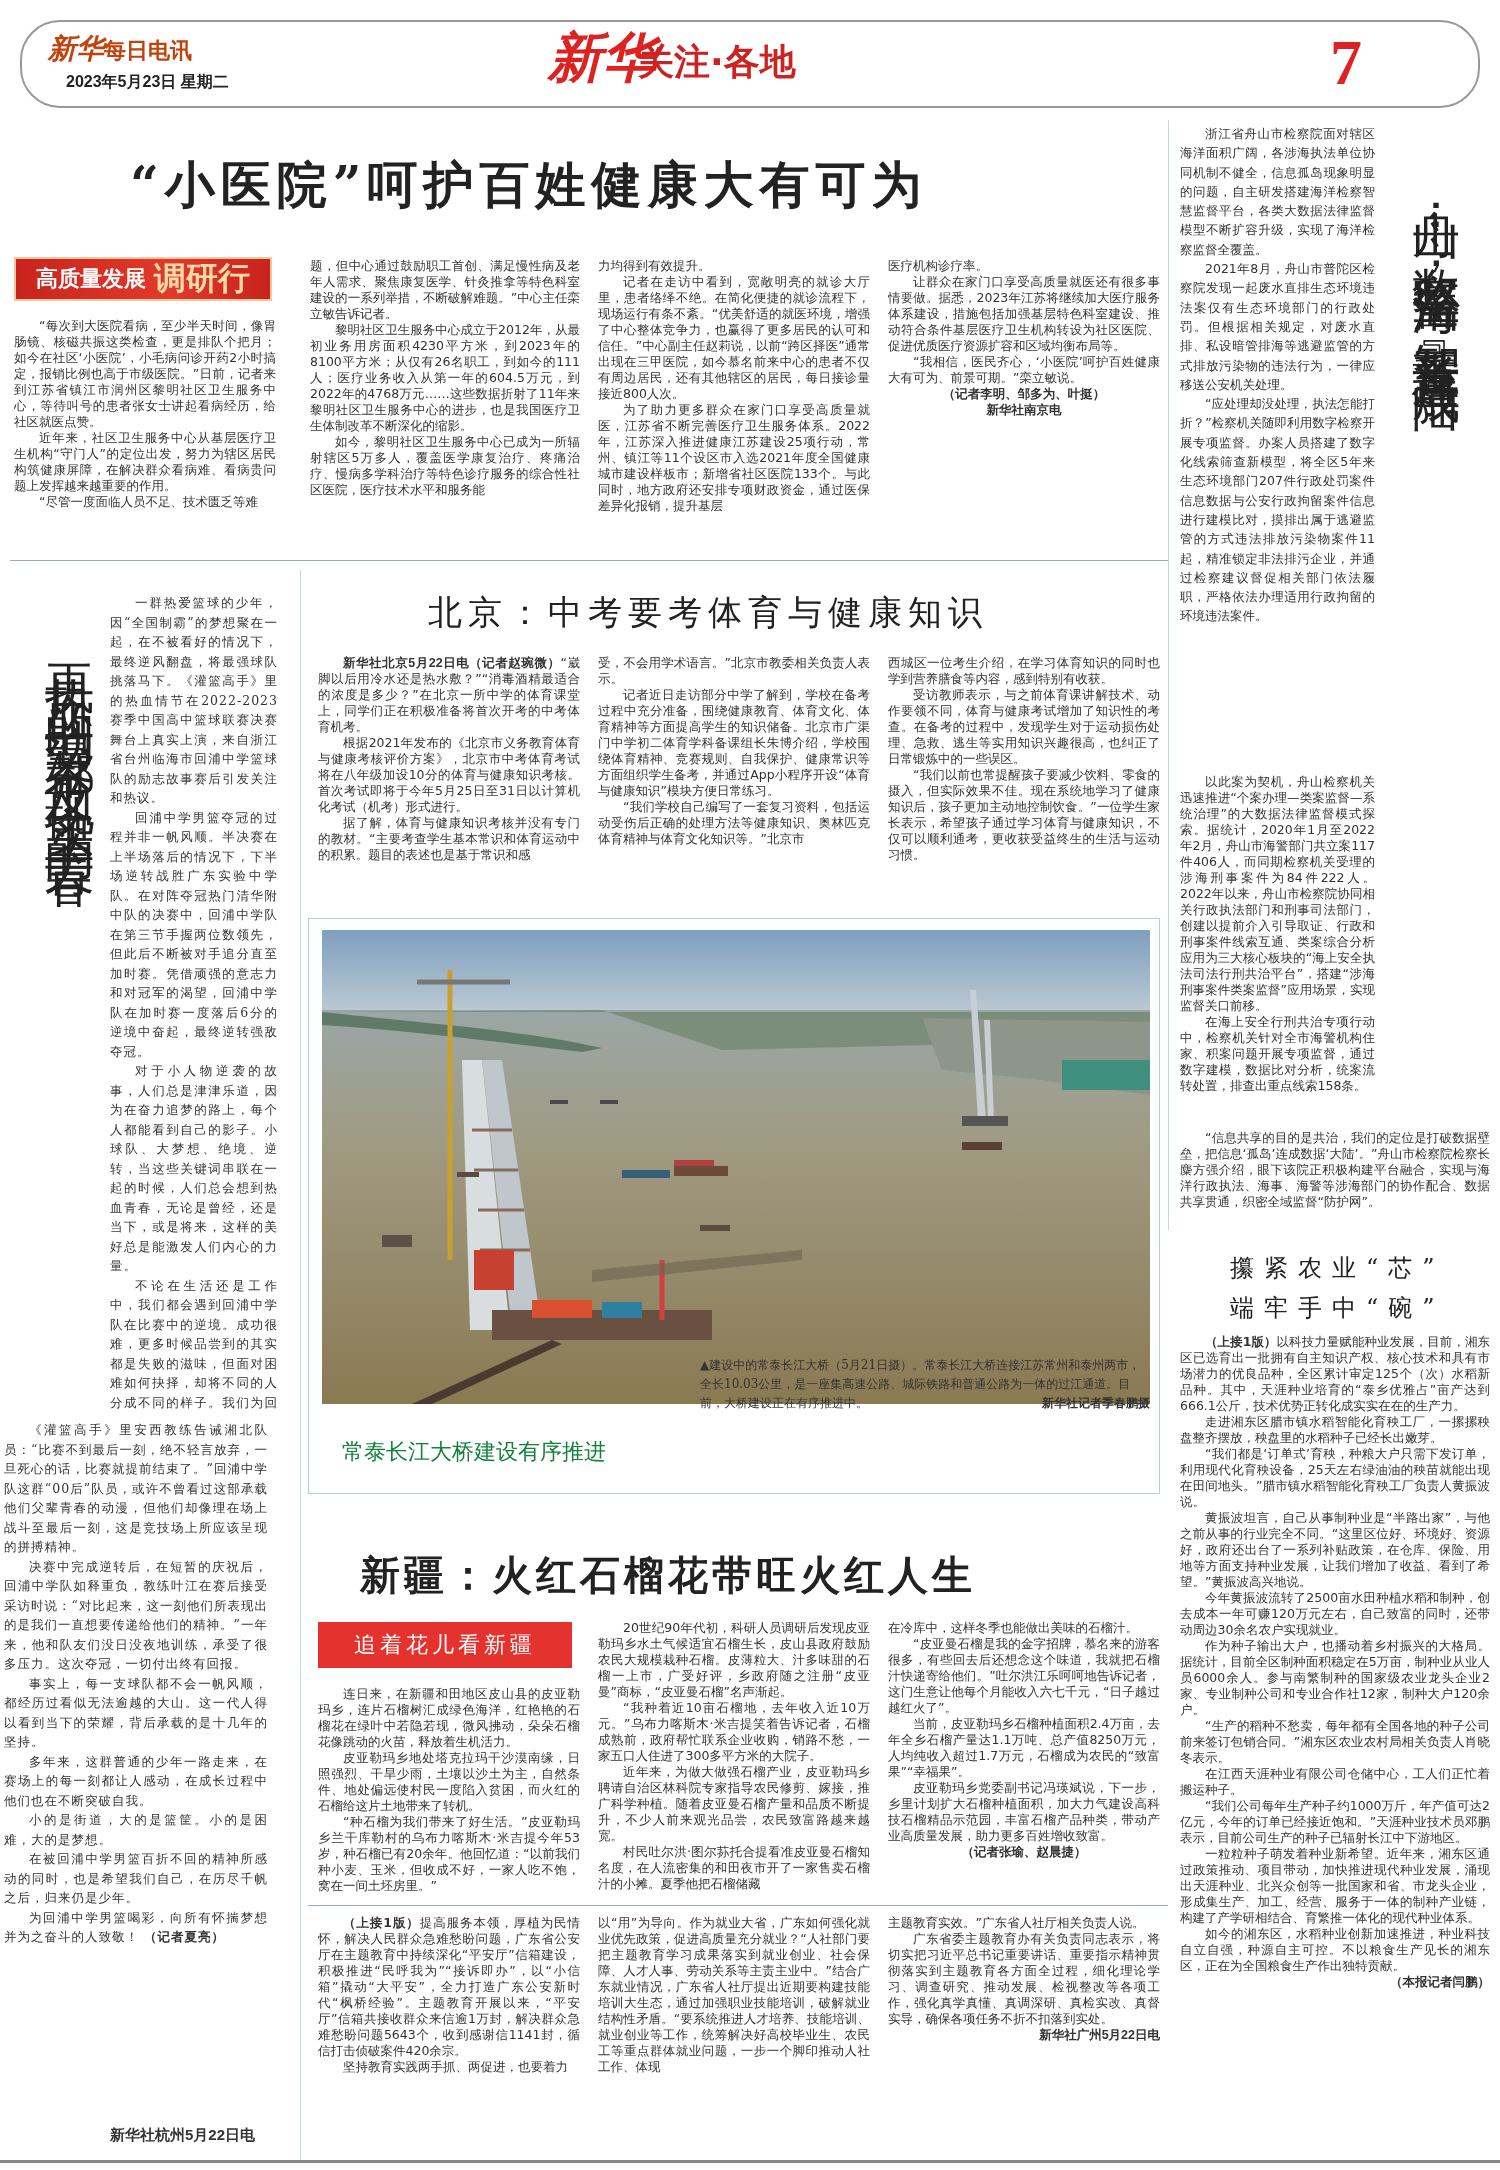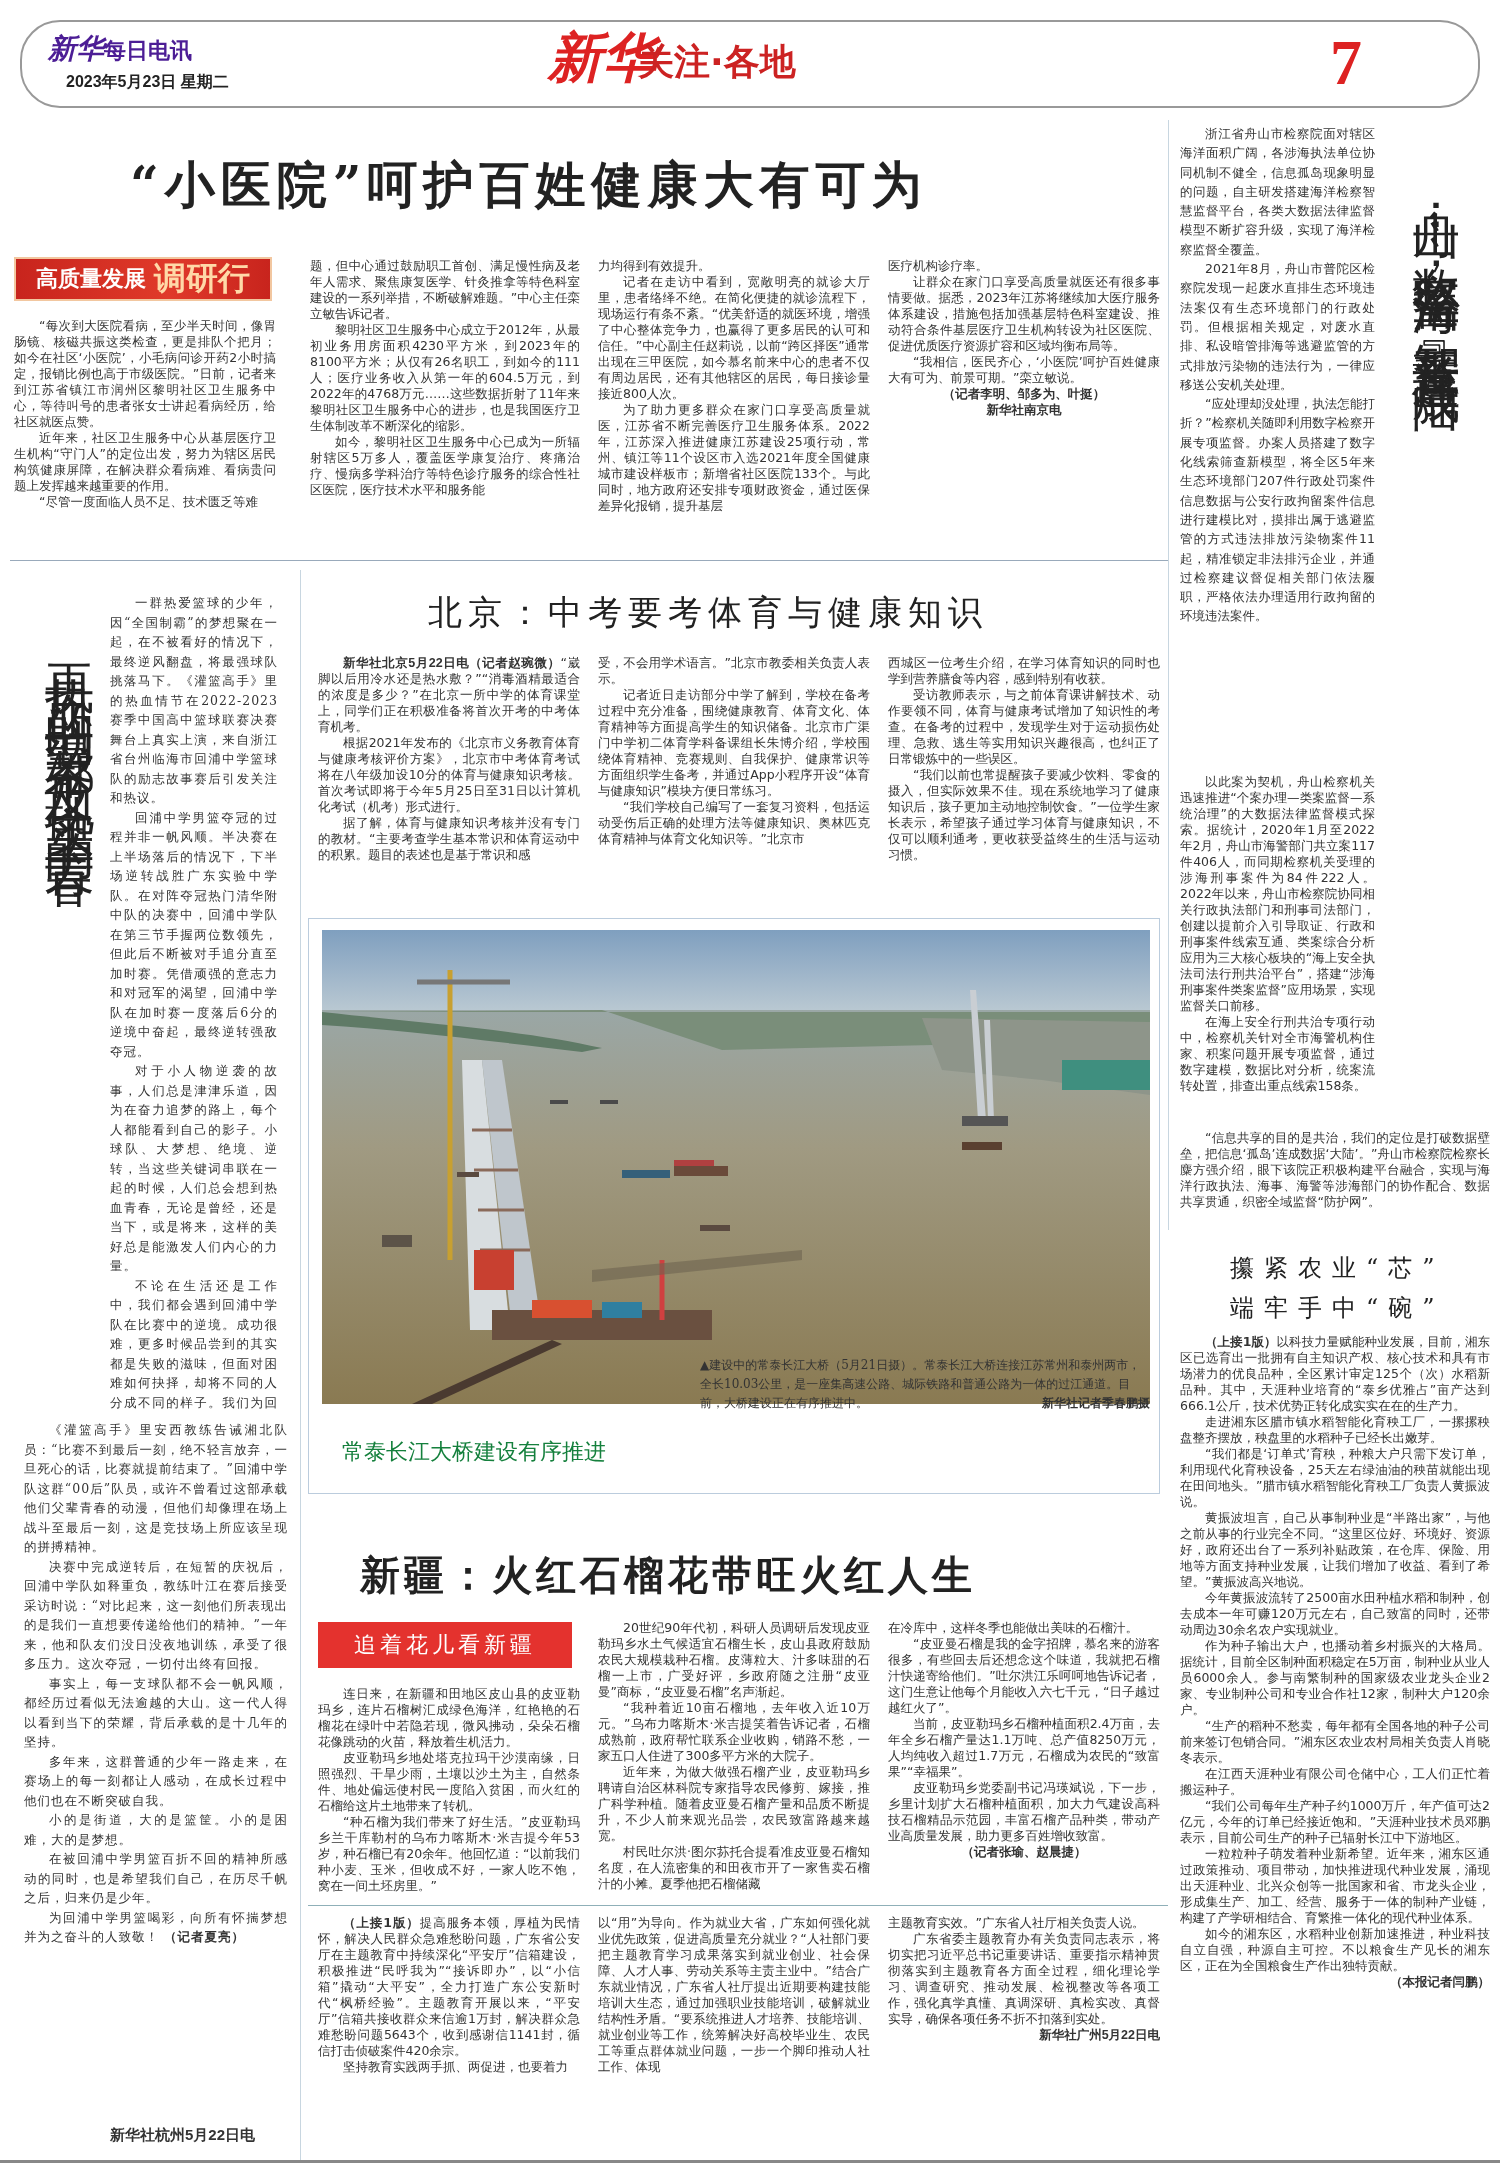--- a/index.html
+++ b/index.html
@@ -1,19 +1,19 @@
 <!DOCTYPE html>
 <html><head>
 <meta charset="utf-8">
 <style>
   html,body{margin:0;padding:0;background:#fff;}
   body{width:1500px;height:2170px;position:relative;overflow:hidden;font-family:"DejaVu Serif",serif;color:#222;}
   .abs{position:absolute;}
   .masthead{left:20px;top:20px;width:1460px;height:88px;border:2px solid #999;border-radius:40px;box-sizing:border-box;}
-  .logo-small{left:48px;top:30px;font-family:Liberation Sans, sans-serif;font-size:28px;color:#4c1d95;font-style:italic;font-weight:bold;}
+  .logo-small{left:48px;top:30px;font-family:Liberation Sans, sans-serif;font-size:28px;color:#c2410c;font-style:italic;font-weight:bold;}
   .logo-small .tail{font-style:normal;font-size:22px;}
   .date{left:66px;top:72px;font-family:"Liberation Sans",sans-serif;font-size:16px;font-weight:bold;color:#222;}
   .logo-big{left:548px;top:22px;font-family:"DejaVu Serif",serif;font-size:54px;color:#d22;font-style:italic;font-weight:bold;}
   .section-name{left:638px;top:38px;font-family:"DejaVu Sans",sans-serif;font-size:36px;color:#c22;font-weight:bold;}
   .page-no{left:1330px;top:26px;font-family:"Liberation Serif",serif;font-size:64px;color:#d22;font-weight:bold;}
   .h1{font-family:"DejaVu Serif",serif;font-weight:bold;color:#222;white-space:nowrap;}
   .h2{font-family:"DejaVu Serif",serif;color:#222;white-space:nowrap;}
   .col{font-family:"DejaVu Sans",sans-serif;font-size:12.5px;line-height:16px;color:#333;text-align:justify;overflow:hidden;}
   .col p{margin:0;text-indent:2em;}
   .col p.noind{text-indent:0;}
@@ -109,21 +109,21 @@
 </div>
 
 <div class="abs vr" style="left:300px;top:570px;height:1590px;"></div>
 <div class="abs vtitle" style="left:40px;top:625px;font-size:50px;line-height:60px;letter-spacing:14px;">再热血的动漫都不及现实里的青春</div>
 <div class="abs col kaiti" style="left:110px;top:585px;width:168px;height:820px;margin-top:8px;">
   <p>一群热爱篮球的少年，因“全国制霸”的梦想聚在一起，在不被看好的情况下，最终逆风翻盘，将最强球队挑落马下。《灌篮高手》里的热血情节在2022-2023赛季中国高中篮球联赛决赛舞台上真实上演，来自浙江省台州临海市回浦中学篮球队的励志故事赛后引发关注和热议。</p>
   <p>回浦中学男篮夺冠的过程并非一帆风顺。半决赛在上半场落后的情况下，下半场逆转战胜广东实验中学队。在对阵夺冠热门清华附中队的决赛中，回浦中学队在第三节手握两位数领先，但此后不断被对手追分直至加时赛。凭借顽强的意志力和对冠军的渴望，回浦中学队在加时赛一度落后6分的逆境中奋起，最终逆转强敌夺冠。</p>
   <p>对于小人物逆袭的故事，人们总是津津乐道，因为在奋力追梦的路上，每个人都能看到自己的影子。小球队、大梦想、绝境、逆转，当这些关键词串联在一起的时候，人们总会想到热血青春，无论是曾经，还是当下，或是将来，这样的美好总是能激发人们内心的力量。</p>
   <p>不论在生活还是工作中，我们都会遇到回浦中学队在比赛中的逆境。成功很难，更多时候品尝到的其实都是失败的滋味，但面对困难如何抉择，却将不同的人分成不同的样子。我们为回浦中学队的成功而欢欣鼓舞，去赞美他们的热血青春，也希冀我们内心永远都保有那份年少时为了梦想可以付出一切的初心。</p>
 </div>
-<div class="abs col kaiti" style="left:24px;top:1420px;width:264px;height:695px;">
+<div class="abs col kaiti" style="left:4px;top:1420px;width:264px;height:695px;">
   <p>《灌篮高手》里安西教练告诫湘北队员：“比赛不到最后一刻，绝不轻言放弃，一旦死心的话，比赛就提前结束了。”回浦中学队这群“00后”队员，或许不曾看过这部承载他们父辈青春的动漫，但他们却像理在场上战斗至最后一刻，这是竞技场上所应该呈现的拼搏精神。</p>
   <p>决赛中完成逆转后，在短暂的庆祝后，回浦中学队如释重负，教练叶江在赛后接受采访时说：“对比起来，这一刻他们所表现出的是我们一直想要传递给他们的精神。”一年来，他和队友们没日没夜地训练，承受了很多压力。这次夺冠，一切付出终有回报。</p>
   <p>事实上，每一支球队都不会一帆风顺，都经历过看似无法逾越的大山。这一代人得以看到当下的荣耀，背后承载的是十几年的坚持。</p>
   <p>多年来，这群普通的少年一路走来，在赛场上的每一刻都让人感动，在成长过程中他们也在不断突破自我。</p>
   <p>小的是街道，大的是篮筐。小的是困难，大的是梦想。</p>
   <p>在被回浦中学男篮百折不回的精神所感动的同时，也是希望我们自己，在历尽千帆之后，归来仍是少年。</p>
   <p><span>为回浦中学男篮喝彩，向所有怀揣梦想并为之奋斗的人致敬！</span> <b style="font-family:'Liberation Sans',sans-serif;">（记者夏亮）</b></p>
 </div>
 <div class="abs" style="left:110px;top:2126px;font-family:'Liberation Sans',sans-serif;font-size:15px;font-weight:bold;color:#333;">新华社杭州5月22日电</div>
 

